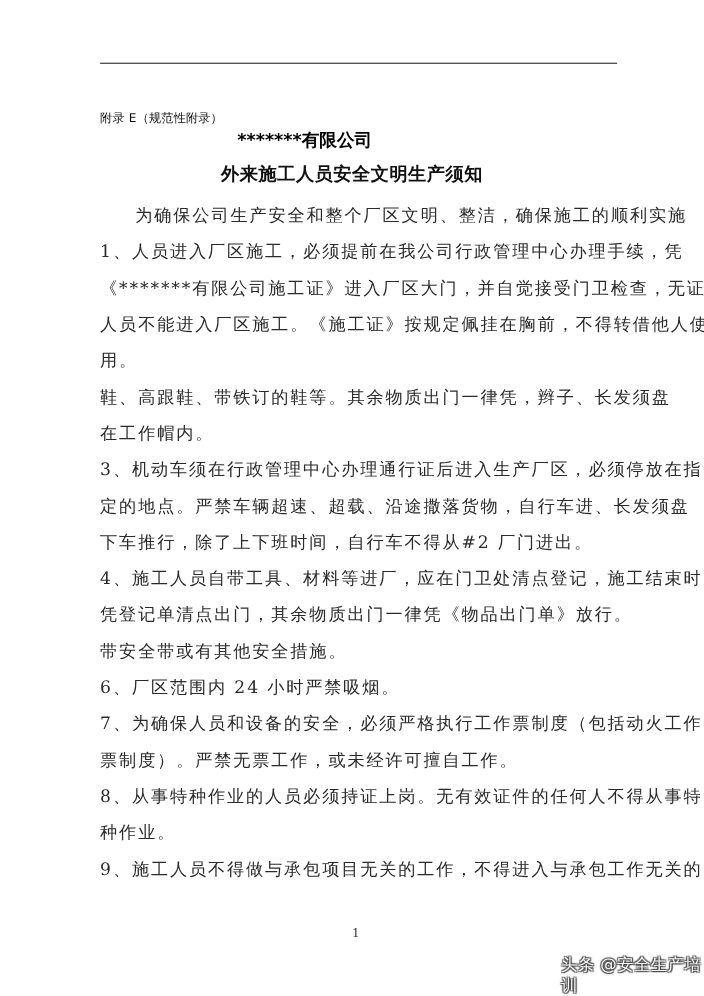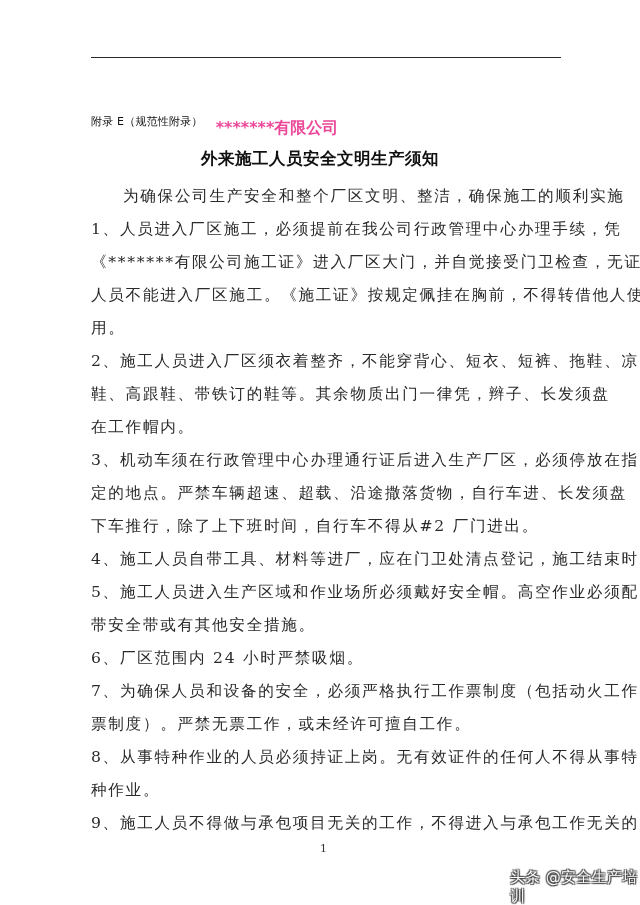--- a/index.html
+++ b/index.html
@@ -5,28 +5,28 @@
     html, body { margin: 0; padding: 0; }
     body {
       width: 640px; height: 905px; background: #ffffff; position: relative; overflow: hidden;
       font-family: "DejaVu Serif", "Liberation Serif", serif; color: #222;
     }
     .header-rule {
       position: absolute; left: 91px; top: 57px; width: 470px; height: 0;
       border-top: 1.5px solid #2b2b2b;
     }
     .appendix {
-      position: absolute; left: 91px; top: 114px;
+      position: absolute; left: 91px; top: 100px;
       font-family: "DejaVu Sans", "Liberation Sans", sans-serif;
       font-size: 11px; color: #111; letter-spacing: 0.2px;
     }
     .company {
       position: absolute; left: 0; width: 554px; top: 118px; text-align: center;
       font-family: "DejaVu Sans", "Liberation Sans", sans-serif;
-      font-size: 16px; font-weight: bold; color: #ec4899;
+      font-size: 16px; font-weight: bold; color: #000000;
     }
     .doc-title {
       position: absolute; left: 0; width: 640px; top: 148px; text-align: center;
       font-family: Liberation Mono, monospace;
       font-size: 16.5px; font-weight: bold; color: #111; letter-spacing: 0.5px;
     }
     .body-text {
       position: absolute; left: 91px; top: 180px; width: 472px;
     }
     .line {
@@ -55,28 +55,27 @@
 <div class="appendix">附录 E（规范性附录）</div>
 <div class="company">*******有限公司</div>
 <div class="doc-title">外来施工人员安全文明生产须知</div>
 
 <div class="body-text">
   <div class="line indent">为确保公司生产安全和整个厂区文明、整洁，确保施工的顺利实施</div>
   <div class="line">1、人员进入厂区施工，必须提前在我公司行政管理中心办理手续，凭</div>
   <div class="line">《*******有限公司施工证》进入厂区大门，并自觉接受门卫检查，无证</div>
   <div class="line">人员不能进入厂区施工。《施工证》按规定佩挂在胸前，不得转借他人使</div>
   <div class="line">用。</div>
-  <div class="line">2、施工人员进入厂区须衣着整齐，不能穿背心、短衣、短裤、拖鞋、凉</div>
   <div class="line">鞋、高跟鞋、带铁订的鞋等。其余物质出门一律凭，辫子、长发须盘</div>
   <div class="line">在工作帽内。</div>
   <div class="line">3、机动车须在行政管理中心办理通行证后进入生产厂区，必须停放在指</div>
   <div class="line">定的地点。严禁车辆超速、超载、沿途撒落货物，自行车进、长发须盘</div>
   <div class="line">下车推行，除了上下班时间，自行车不得从#2 厂门进出。</div>
   <div class="line">4、施工人员自带工具、材料等进厂，应在门卫处清点登记，施工结束时</div>
-  <div class="line">5、施工人员进入生产区域和作业场所必须戴好安全帽。高空作业必须配</div>
+  <div class="line">凭登记单清点出门，其余物质出门一律凭《物品出门单》放行。</div>
   <div class="line">带安全带或有其他安全措施。</div>
   <div class="line">6、厂区范围内 24 小时严禁吸烟。</div>
   <div class="line">7、为确保人员和设备的安全，必须严格执行工作票制度（包括动火工作</div>
   <div class="line">票制度）。严禁无票工作，或未经许可擅自工作。</div>
   <div class="line">8、从事特种作业的人员必须持证上岗。无有效证件的任何人不得从事特</div>
   <div class="line">种作业。</div>
   <div class="line">9、施工人员不得做与承包项目无关的工作，不得进入与承包工作无关的</div>
 </div>
 
 <div class="page-number">1</div>

